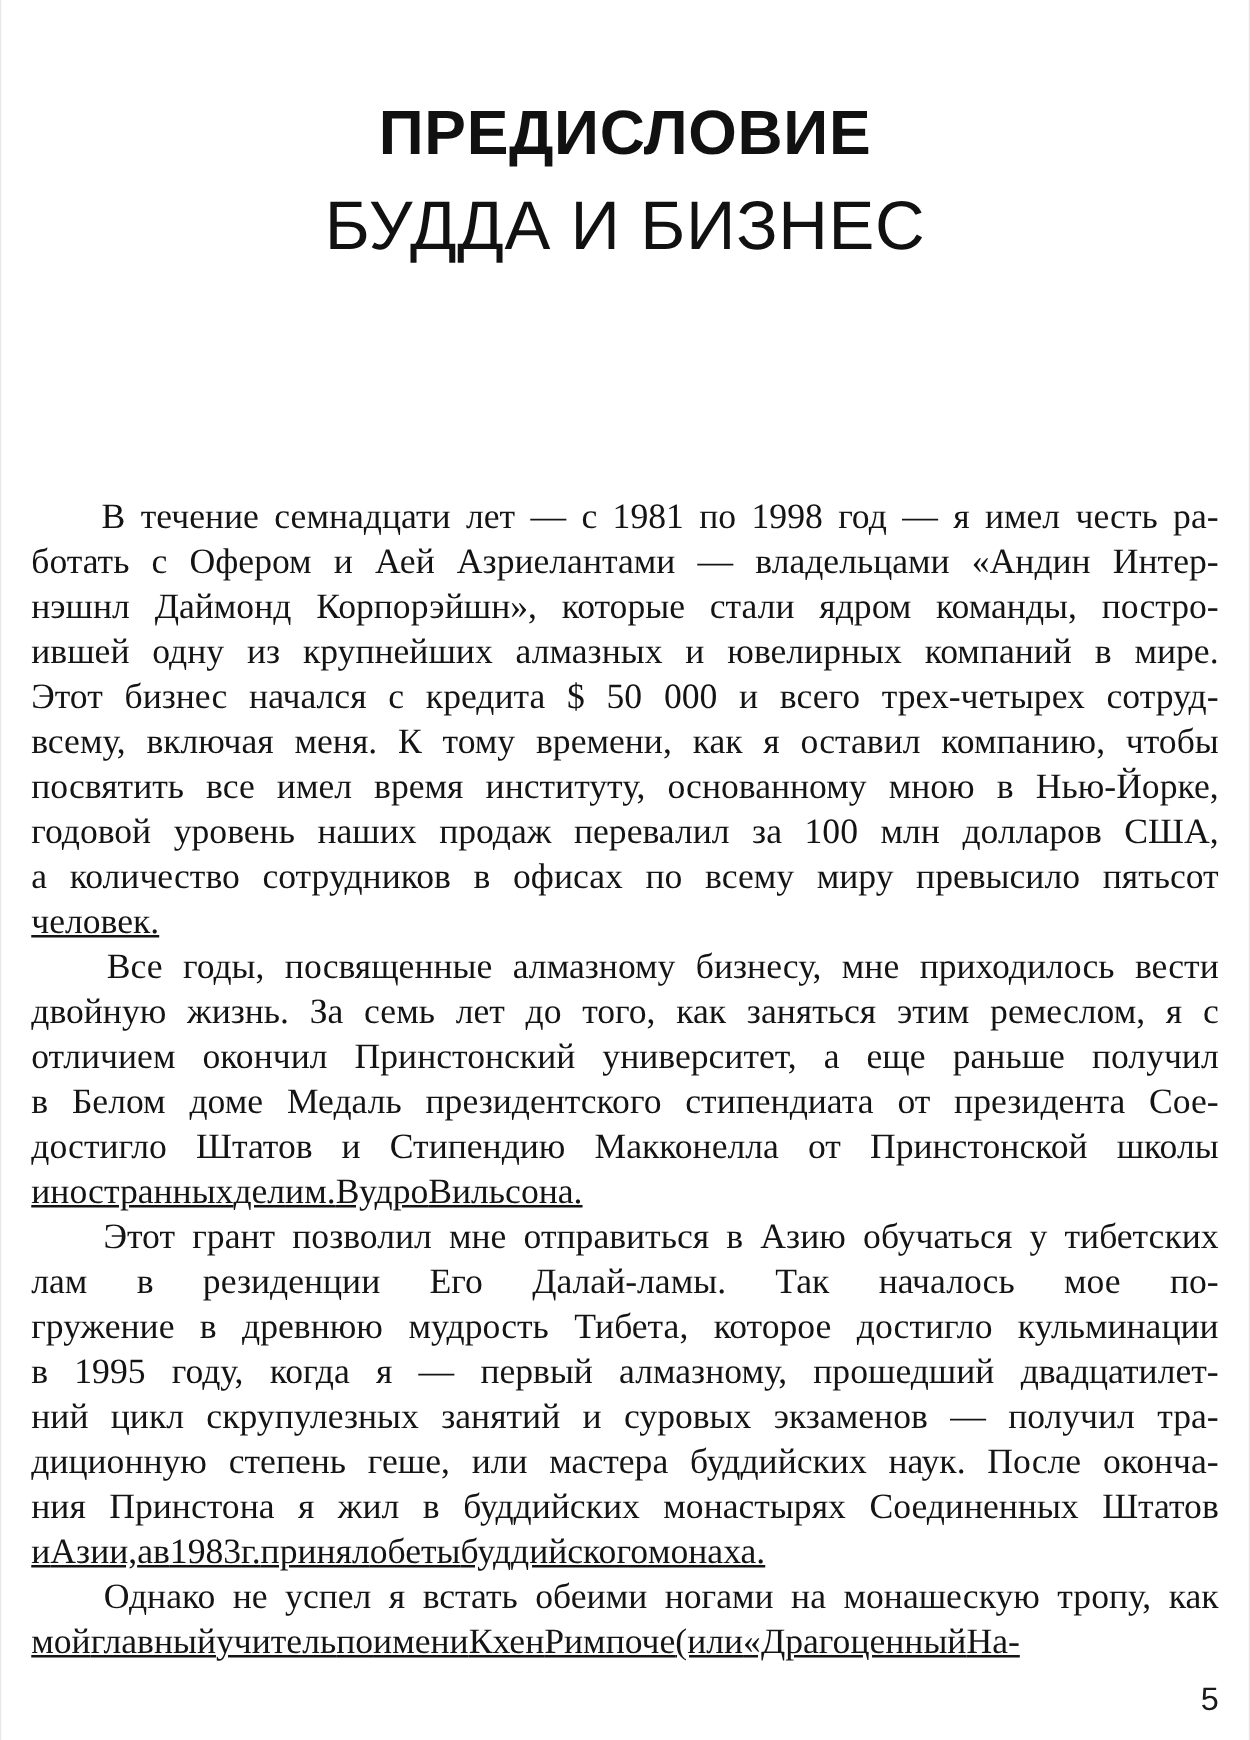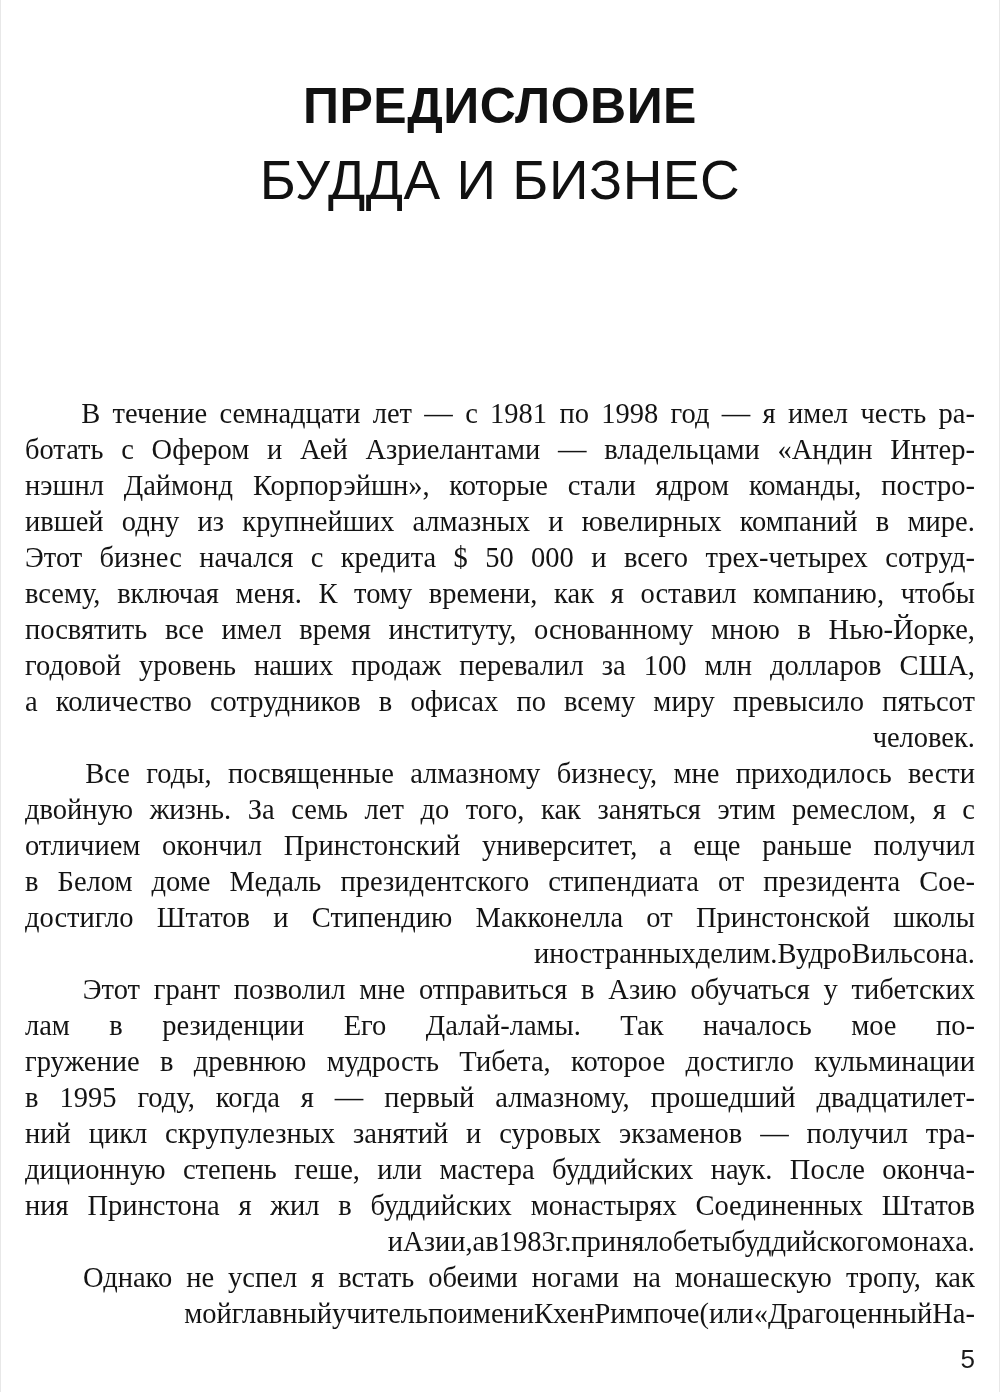--- a/index.html
+++ b/index.html
@@ -90,21 +90,22 @@
     color: #141414;
   }
   .tline > .w {
     white-space: pre;
   }
   
   .tline.just {
     justify-content: space-between;
   }
   .tline.last {
-    justify-content: flex-end;
+    justify-content: flex-start;
+    text-decoration: underline;
   }
   .tline.indent {
     text-indent: 0;
   }
   .tline.indent::before {
     content: "";
     display: inline-block;
     width: 44px;
     flex: none;
   }

